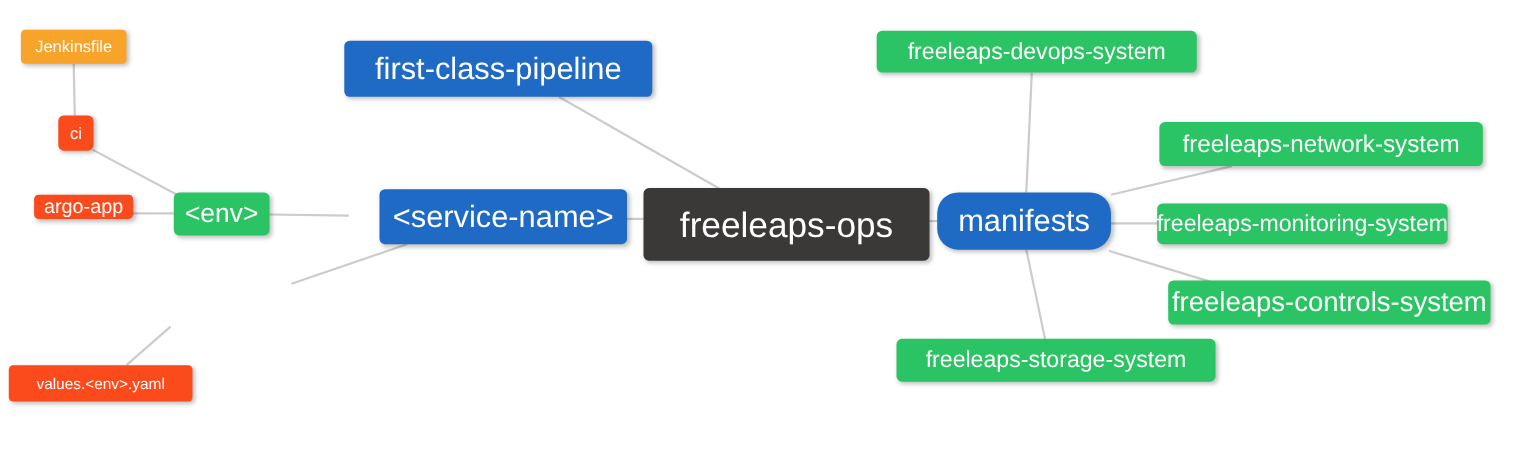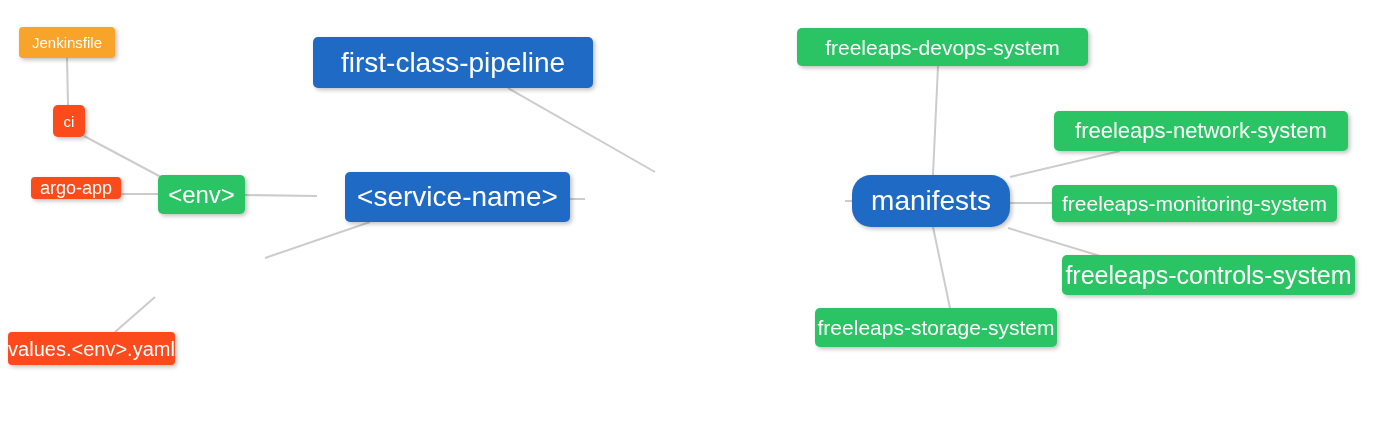--- a/index.html
+++ b/index.html
@@ -44,32 +44,33 @@
 
   <div class="node c-orange" style="left:19px;top:27px;width:96px;height:31px;font-size:15px;border-radius:4px;">Jenkinsfile</div>
 
   <div class="node c-red" style="left:53px;top:105px;width:32px;height:32px;font-size:15px;border-radius:5px;">ci</div>
 
   <div class="node c-red" style="left:31px;top:177px;width:90px;height:22px;font-size:18px;border-radius:4px;">argo-app</div>
 
   <div class="node c-green" style="left:158px;top:175px;width:87px;height:39px;font-size:24px;">&lt;env&gt;</div>
 
 
-  <div class="node c-red" style="left:8px;top:332px;width:167px;height:33px;font-size:20px;border-radius:4px;">values.&lt;env&gt;.yaml</div>
+  <div class="node c-red" style="left:8px;top:332px;width:167px;height:33px;font-size:14px;border-radius:4px;">values.&lt;env&gt;.yaml</div>
 
   <div class="node c-blue" style="left:313px;top:37px;width:280px;height:51px;font-size:28px;">first-class-pipeline</div>
 
   <div class="node c-blue" style="left:317px;top:172px;width:225px;height:50px;font-size:28px;margin-left:28px;">&lt;service-name&gt;</div>
 
+  <div class="node c-dark" style="left:585px;top:171px;width:260px;height:66px;font-size:32px;">freeleaps-ops</div>
 
   <div class="node c-blue" style="left:852px;top:175px;width:158px;height:52px;font-size:28px;border-radius:19px;">manifests</div>
 
   <div class="node c-green" style="left:797px;top:28px;width:291px;height:38px;font-size:21px;">freeleaps-devops-system</div>
 
   <div class="node c-green" style="left:1054px;top:111px;width:294px;height:40px;font-size:22px;">freeleaps-network-system</div>
 
-  <div class="node c-green" style="left:1052px;top:185px;width:285px;height:37px;font-size:21px;">freeleaps-monitoring-system</div>
+  <div class="node c-green" style="left:1052px;top:185px;width:264px;height:37px;font-size:21px;">freeleaps-monitoring-system</div>
 
   <div class="node c-green" style="left:1062px;top:255px;width:293px;height:40px;font-size:25px;">freeleaps-controls-system</div>
 
-  <div class="node c-green" style="left:815px;top:308px;width:242px;height:39px;font-size:21px;">freeleaps-storage-system</div>
+  <div class="node c-green" style="left:815px;top:308px;width:290px;height:39px;font-size:21px;">freeleaps-storage-system</div>
 
 </div>
 
 </body></html>

